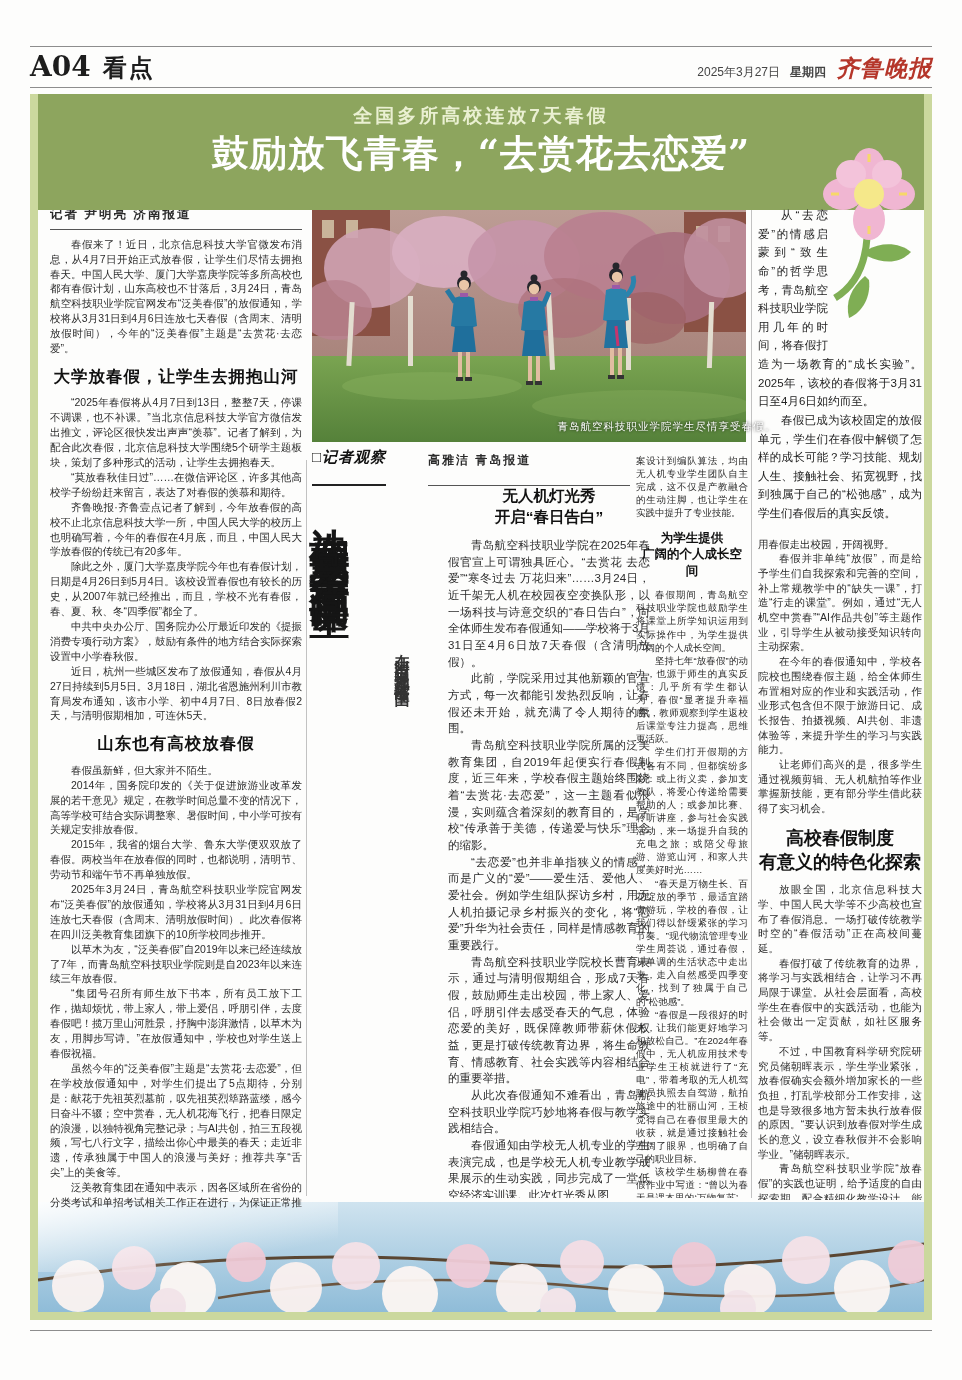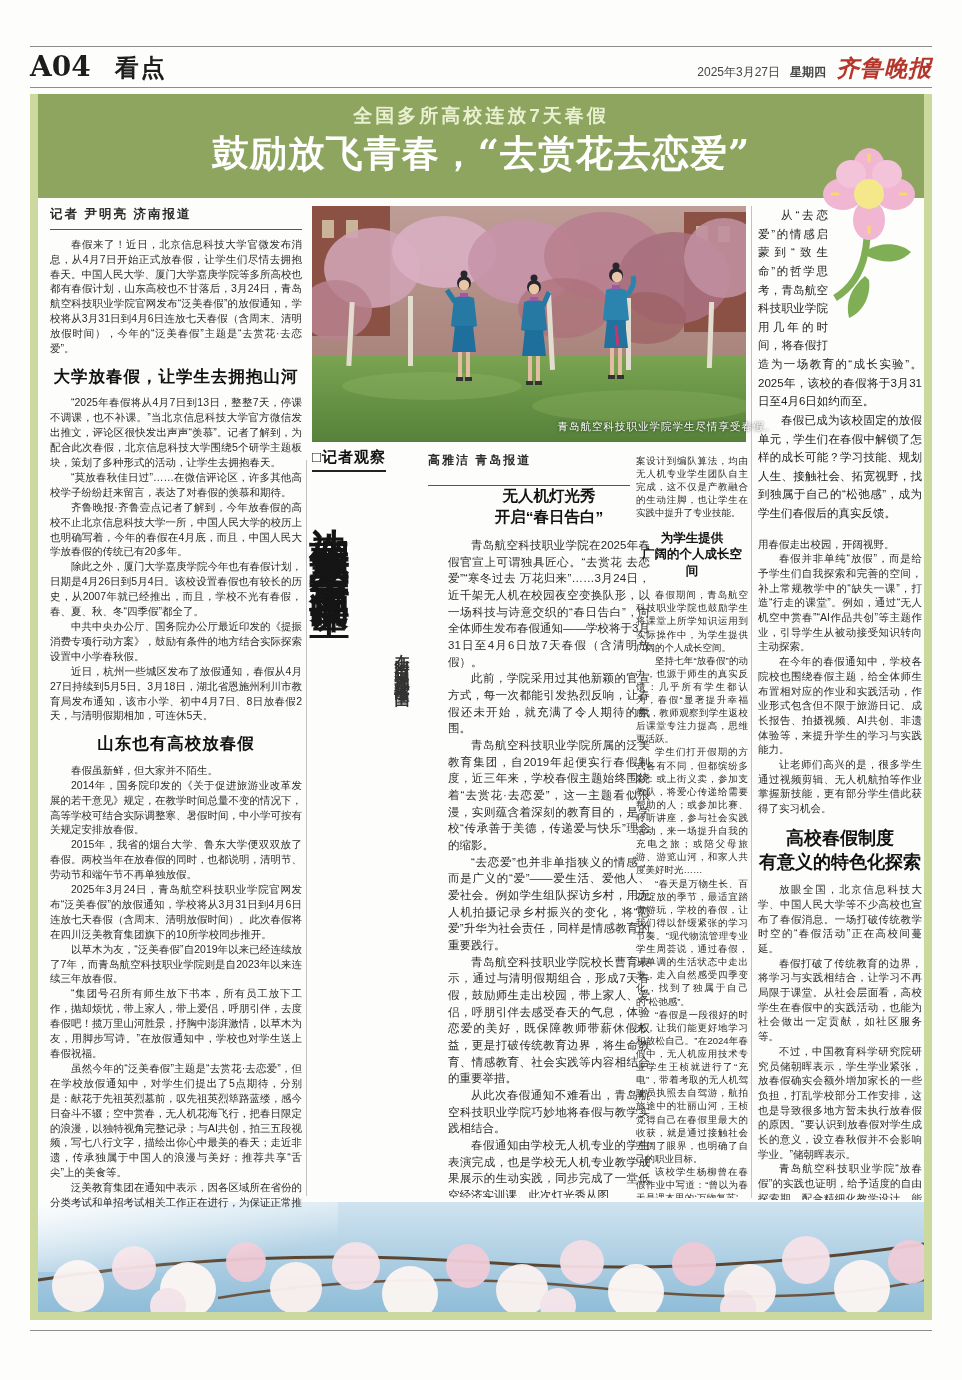--- a/index.html
+++ b/index.html
@@ -2,33 +2,33 @@
 <html><head>
 <meta charset="utf-8">
 <style>
   html,body{margin:0;padding:0;background:#ffffff;}
   .page{position:relative;width:962px;height:1380px;background:#fdfdfc;overflow:hidden;
         font-family:"Liberation Sans",sans-serif;color:#2b2b2b;}
   .hrule{position:absolute;height:1px;background:#8d8d8d;}
   
   .header{position:absolute;left:30px;top:50px;width:902px;height:34px;display:flex;
           justify-content:space-between;align-items:flex-end;}
-  .header-left{display:flex;align-items:baseline;gap:24px;}
+  .header-left{display:flex;align-items:baseline;gap:12px;}
   .page-no{font-family:"DejaVu Serif",serif;font-size:28px;font-weight:bold;color:#1d1d1d;}
   .section-name{font-size:24px;font-weight:bold;color:#1d1d1d;letter-spacing:2px;}
   .header-right{display:flex;align-items:baseline;gap:10px;}
   .date-text,.weekday-text{font-size:12px;color:#444;}
   .weekday-text{font-weight:bold;}
   .masthead{font-family:"DejaVu Serif",serif;font-size:23px;font-weight:bold;font-style:italic;
             color:#b5362a;letter-spacing:1px;}
   
   .frame{position:absolute;left:30px;top:94px;width:886px;height:1218px;
          border-left:8px solid #cbd89e;border-right:8px solid #cbd89e;border-bottom:8px solid #cbd89e;}
   
-  .banner{position:absolute;left:38px;top:94px;width:886px;height:104px;background:#8da55e;
+  .banner{position:absolute;left:38px;top:94px;width:886px;height:116px;background:#8da55e;
           text-align:center;z-index:3;}
   .kicker{margin-top:9px;font-size:19px;letter-spacing:3px;color:#eaf0d2;font-weight:bold;}
   .headline{margin-top:4px;font-family:"DejaVu Serif",serif;font-size:37px;font-weight:bold;
             color:#ffffff;letter-spacing:1px;line-height:1.1;}
   .flower-wrap{position:absolute;left:815px;top:146px;width:108px;height:198px;z-index:6;}
   
   .photo1{position:absolute;left:312px;top:206px;width:474px;height:236px;overflow:hidden;z-index:2;}
   .photo1-caption{position:absolute;right:10px;bottom:8px;font-size:10.5px;color:#ffffff;
                   text-shadow:0 0 3px rgba(0,0,0,.8);letter-spacing:1px;}
   
@@ -44,21 +44,21 @@
   .subhead-a{font-family:"DejaVu Serif",serif;text-align:center;font-weight:bold;font-size:16.5px;
              color:#111;margin:9px 0 7px 0;letter-spacing:1px;}
   .subhead-c3{text-align:center;font-weight:bold;font-size:15.5px;color:#111;margin:2px 0 9px 0;line-height:1.35;}
   .subhead-c4{text-align:center;font-weight:bold;font-size:12.5px;color:#111;margin:10px 0 8px 0;line-height:1.35;}
   .subhead-c5{text-align:center;font-weight:bold;font-size:18px;color:#111;margin:10px 0 8px 0;line-height:1.35;}
   .intro-para{margin:0;text-indent:2em;font-size:11.5px;line-height:1.62;color:#222;}
   .intro-block{margin-bottom:14px;}
   .flower-spacer{float:right;width:94px;height:136px;}
   
   .obs-label{position:absolute;left:312px;top:448px;font-size:15px;font-weight:bold;color:#111;
-             border-bottom:2px solid #222;padding-bottom:3px;letter-spacing:1px;}
+             border-bottom:2px solid #222;padding-bottom:17px;letter-spacing:1px;font-style:italic;}
   .obs-byline{position:absolute;left:428px;top:452px;width:202px;font-size:12px;font-weight:bold;
               letter-spacing:2px;border-bottom:1px solid #555;padding-bottom:16px;}
   
   .vert-head{position:absolute;left:308px;top:496px;height:712px;writing-mode:vertical-rl;
              font-family:"DejaVu Serif",serif;font-size:40px;font-weight:bold;color:#151515;
              letter-spacing:5px;line-height:1.1;z-index:2;}
   .vert-sub{position:absolute;left:392px;top:642px;height:420px;writing-mode:vertical-rl;
             font-size:15px;font-weight:bold;color:#333;letter-spacing:3px;z-index:2;}
   .vline{position:absolute;width:1px;background:#c2c2c2;}
   

